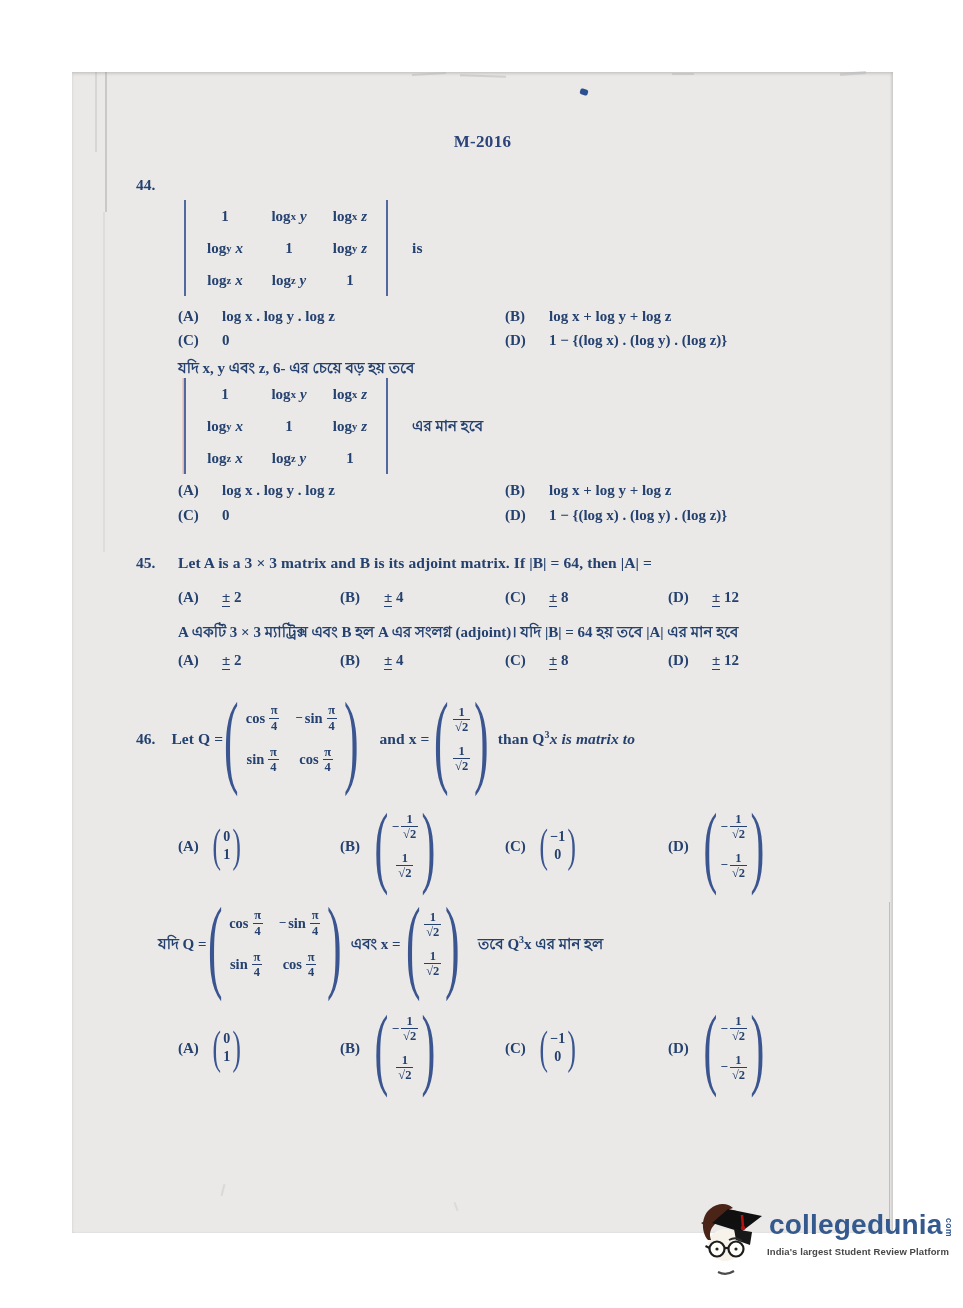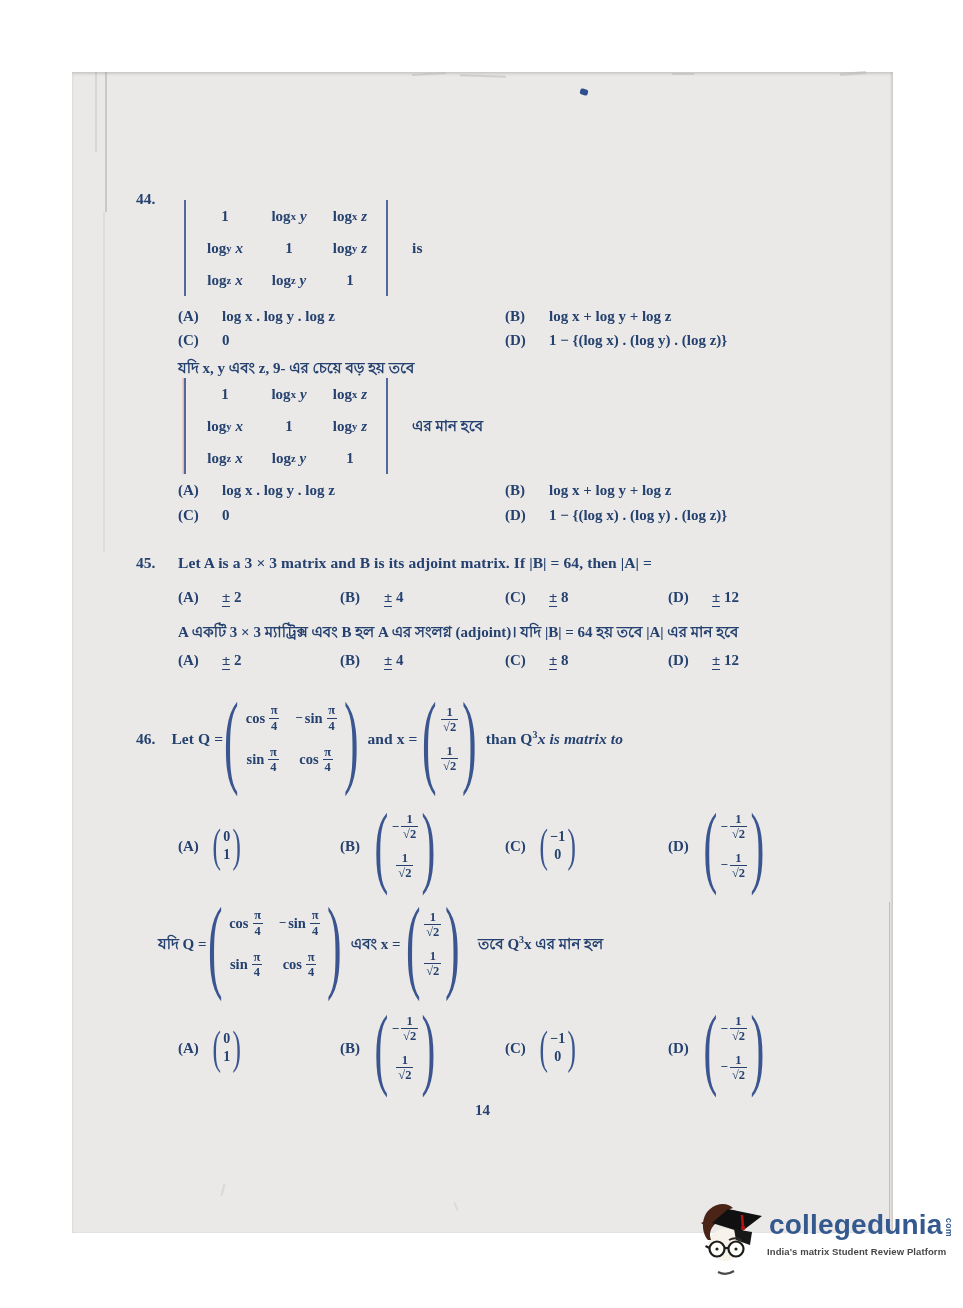--- a/index.html
+++ b/index.html
@@ -72,22 +72,23 @@
   <div class="foldline" style="left:31px;top:140px;height:340px;opacity:.12"></div>
   <div class="foldline" style="right:3px;top:830px;height:330px;opacity:.45"></div>
   <div class="artifact" style="left:340px;top:1px;width:34px;height:2px;transform:rotate(-3deg)"></div>
   <div class="artifact" style="left:388px;top:3px;width:46px;height:2px;transform:rotate(2deg)"></div>
   <div class="artifact" style="left:600px;top:1px;width:22px;height:2px"></div>
   <div class="artifact" style="left:768px;top:0;width:26px;height:3px;transform:rotate(-4deg)"></div>
   <div class="abs" style="left:508px;top:17px;width:8px;height:6px;background:#2c4f8f;border-radius:2px;transform:rotate(18deg)"></div>
   <div class="artifact" style="left:150px;top:1112px;width:2px;height:12px;transform:rotate(14deg);opacity:.35"></div>
   <div class="artifact" style="left:383px;top:1130px;width:2px;height:9px;transform:rotate(-20deg);opacity:.3"></div>
 
-
-  <span class="abs qnum" style="top:118px;left:64px">44.</span>
+  <div class="abs hdr" style="top:60px">M-2016</div>
+
+  <span class="abs qnum" style="top:104px;left:64px">44.</span>
 
   <div class="abs detwrap" style="top:128px;left:112px">
     <div class="det">
       <div class="dbar"></div>
       <div class="dgrid">
         <span class="dcell">
             <span>1</span>
           </span>
         <span class="dcell">
             <span>log</span>
@@ -133,21 +134,21 @@
 
   <span class="abs lbl" style="top:236px;left:106px">(A)</span>
   <span class="abs opt" style="top:236px;left:150px">log x . log y . log z</span>
   <span class="abs lbl" style="top:236px;left:433px">(B)</span>
   <span class="abs opt" style="top:236px;left:477px">log x + log y + log z</span>
   <span class="abs lbl" style="top:260px;left:106px">(C)</span>
   <span class="abs opt" style="top:260px;left:150px">0</span>
   <span class="abs lbl" style="top:260px;left:433px">(D)</span>
   <span class="abs opt" style="top:260px;left:477px">1 − {(log x) . (log y) . (log z)}</span>
 
-  <span class="abs bn" style="top:284px;left:106px">যদি x, y এবং z, 9- এর চেয়ে বড় হয় তবে</span>
+  <span class="abs bn" style="top:284px;left:106px">যদি x, y এবং z, 6- এর চেয়ে বড় হয় তবে</span>
 
   <div class="abs detwrap" style="top:306px;left:112px">
     <div class="det">
       <div class="dbar pink"></div>
       <div class="dgrid">
         <span class="dcell">
             <span>1</span>
           </span>
         <span class="dcell">
             <span>log</span>
@@ -252,21 +253,21 @@
         </span>
       <span class="mcell">
           <span class="mfn">cos</span>
           <span class="frac">
             <span>π</span>
             <span class="den">4</span>
           </span>
         </span>
     </div>
     <span class="paren big">)</span>
-    <span class="qtext" style="margin:0 4px 0 8px">and x =</span>
+    <span class="qtext" style="margin:0 4px 0 20px">and x =</span>
     <span class="paren big">(</span>
     <div class="vcol">
       <span class="frac">
           <span>1</span>
           <span class="den">√2</span>
         </span>
       <span class="frac">
           <span>1</span>
           <span class="den">√2</span>
         </span>
@@ -455,21 +456,20 @@
             <span class="frac">
               <span>1</span>
               <span class="den">√2</span>
             </span>
           </span>
     </span>
         <span class="paren md">)</span>
       </span>
   </div>
 
-  <div class="abs pagenum" style="top:1030px">14</div>
 </div>
 
 <div id="logo">
   <svg width="66" height="80" viewBox="0 0 66 80">
     <ellipse cx="27" cy="45" rx="17" ry="16" fill="#f8f3ea"></ellipse>
     <path d="M10,40 C3,32 3,16 12,9 C19,3 29,2 35,8 C31,9 28,11 27,13 C33,9 41,10 44,16 L39,26 C34,18 23,18 17,24 C12,29 11,34 13,40 Z" fill="#4b2418"></path>
     <path d="M9,27 L3,23 L9,20 Z" fill="#4b2418"></path>
     <polygon points="30,9 64,16 43,32 14,23" fill="#101010"></polygon>
     <polygon points="36,29 54,32 52,45 38,40" fill="#181818"></polygon>
     <path d="M44,15 L45,27" stroke="#b51212" stroke-width="2.6"></path>
@@ -478,14 +478,14 @@
     <circle cx="38" cy="49" r="7.5" fill="#fffef9" stroke="#1d1d1d" stroke-width="2.2"></circle>
     <path d="M26.5,48 L30.5,48" stroke="#1d1d1d" stroke-width="2.2"></path>
     <path d="M11.5,48 L7.5,46" stroke="#1d1d1d" stroke-width="2"></path>
     <circle cx="19" cy="49" r="1.6" fill="#222"></circle>
     <circle cx="38" cy="49" r="1.6" fill="#222"></circle>
     <path d="M31,40 Q38,36 44,41" stroke="#2b2b2b" stroke-width="1.8" fill="none"></path>
     <path d="M20,72 Q28,76 36,71" stroke="#4a4a4a" stroke-width="2.2" fill="none"></path>
   </svg>
   <span class="brand">collegedunia</span>
   <span class="tld">com</span>
-  <span class="tagline">India's matrix Student Review Platform</span>
+  <span class="tagline">India's largest Student Review Platform</span>
 </div>
 
 </body></html>

